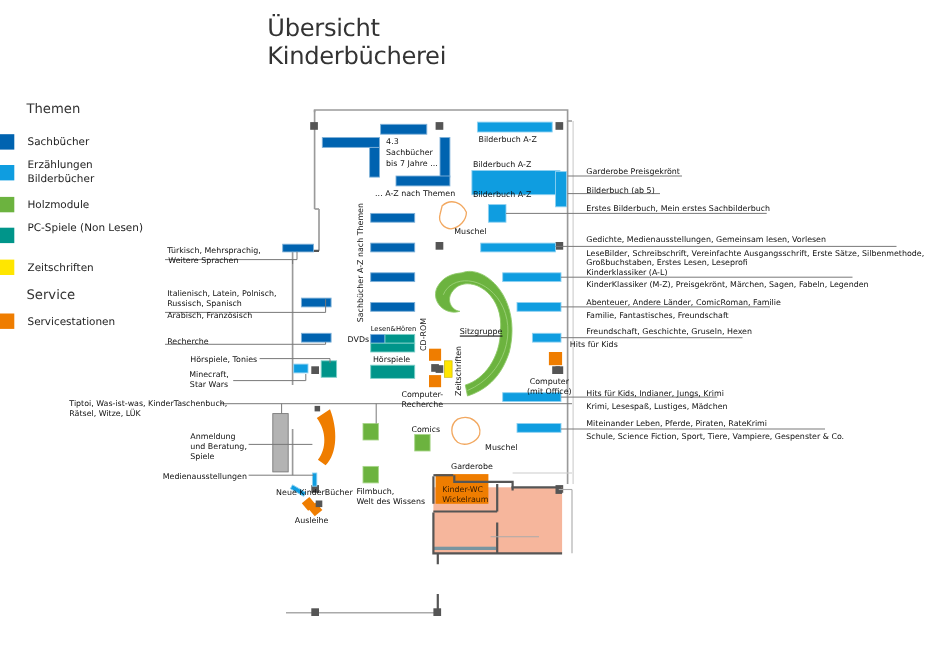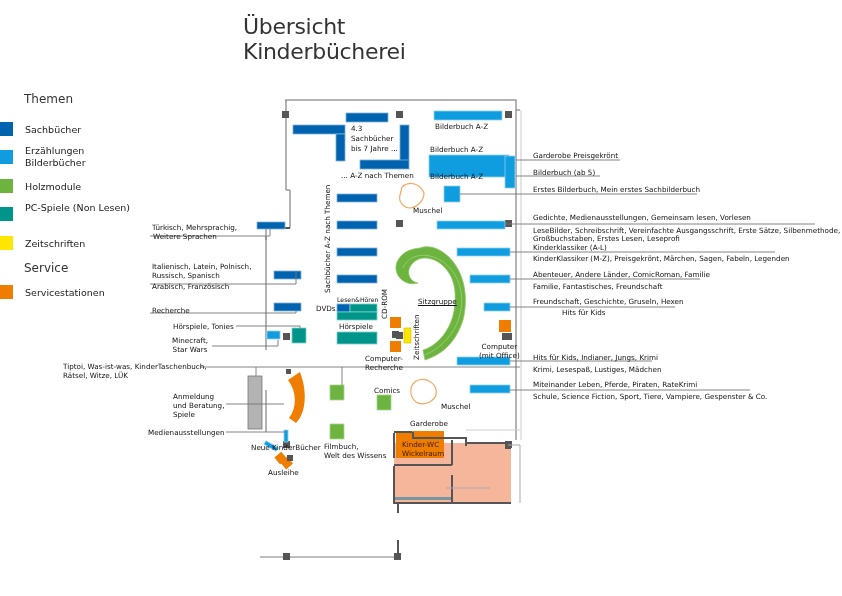--- a/index.html
+++ b/index.html
@@ -274,17 +274,17 @@
 <div class="abs lbl" style="left:533px;top:168px;">Bilderbuch (ab 5)</div>
 <div class="abs lbl" style="left:533px;top:185px;">Erstes Bilderbuch, Mein erstes Sachbilderbuch</div>
 <div class="abs lbl" style="left:533px;top:213px;">Gedichte, Medienausstellungen, Gemeinsam lesen, Vorlesen</div>
 <div class="abs lbl" style="left:533px;top:226px;">LeseBilder, Schreibschrift, Vereinfachte Ausgangsschrift, Erste Sätze, Silbenmethode,</div>
 <div class="abs lbl" style="left:533px;top:234px;">Großbuchstaben, Erstes Lesen, Leseprofi</div>
 <div class="abs lbl" style="left:533px;top:243px;">Kinderklassiker (A-L)</div>
 <div class="abs lbl" style="left:533px;top:254px;">KinderKlassiker (M-Z), Preisgekrönt, Märchen, Sagen, Fabeln, Legenden</div>
 <div class="abs lbl" style="left:533px;top:270px;">Abenteuer, Andere Länder, ComicRoman, Familie</div>
 <div class="abs lbl" style="left:533px;top:282px;">Familie, Fantastisches, Freundschaft</div>
 <div class="abs lbl" style="left:533px;top:297px;">Freundschaft, Geschichte, Gruseln, Hexen</div>
-<div class="abs lbl" style="left:562px;top:308px;">Hits für Kids</div>
+<div class="abs lbl" style="left:518px;top:308px;">Hits für Kids</div>
 <div class="abs lbl" style="left:533px;top:353px;">Hits für Kids, Indianer, Jungs, Krimi</div>
 <div class="abs lbl" style="left:533px;top:365px;">Krimi, Lesespaß, Lustiges, Mädchen</div>
 <div class="abs lbl" style="left:533px;top:380px;">Miteinander Leben, Pferde, Piraten, RateKrimi</div>
 <div class="abs lbl" style="left:533px;top:392px;">Schule, Science Fiction, Sport, Tiere, Vampiere, Gespenster &amp; Co.</div>
 
 </body></html>

